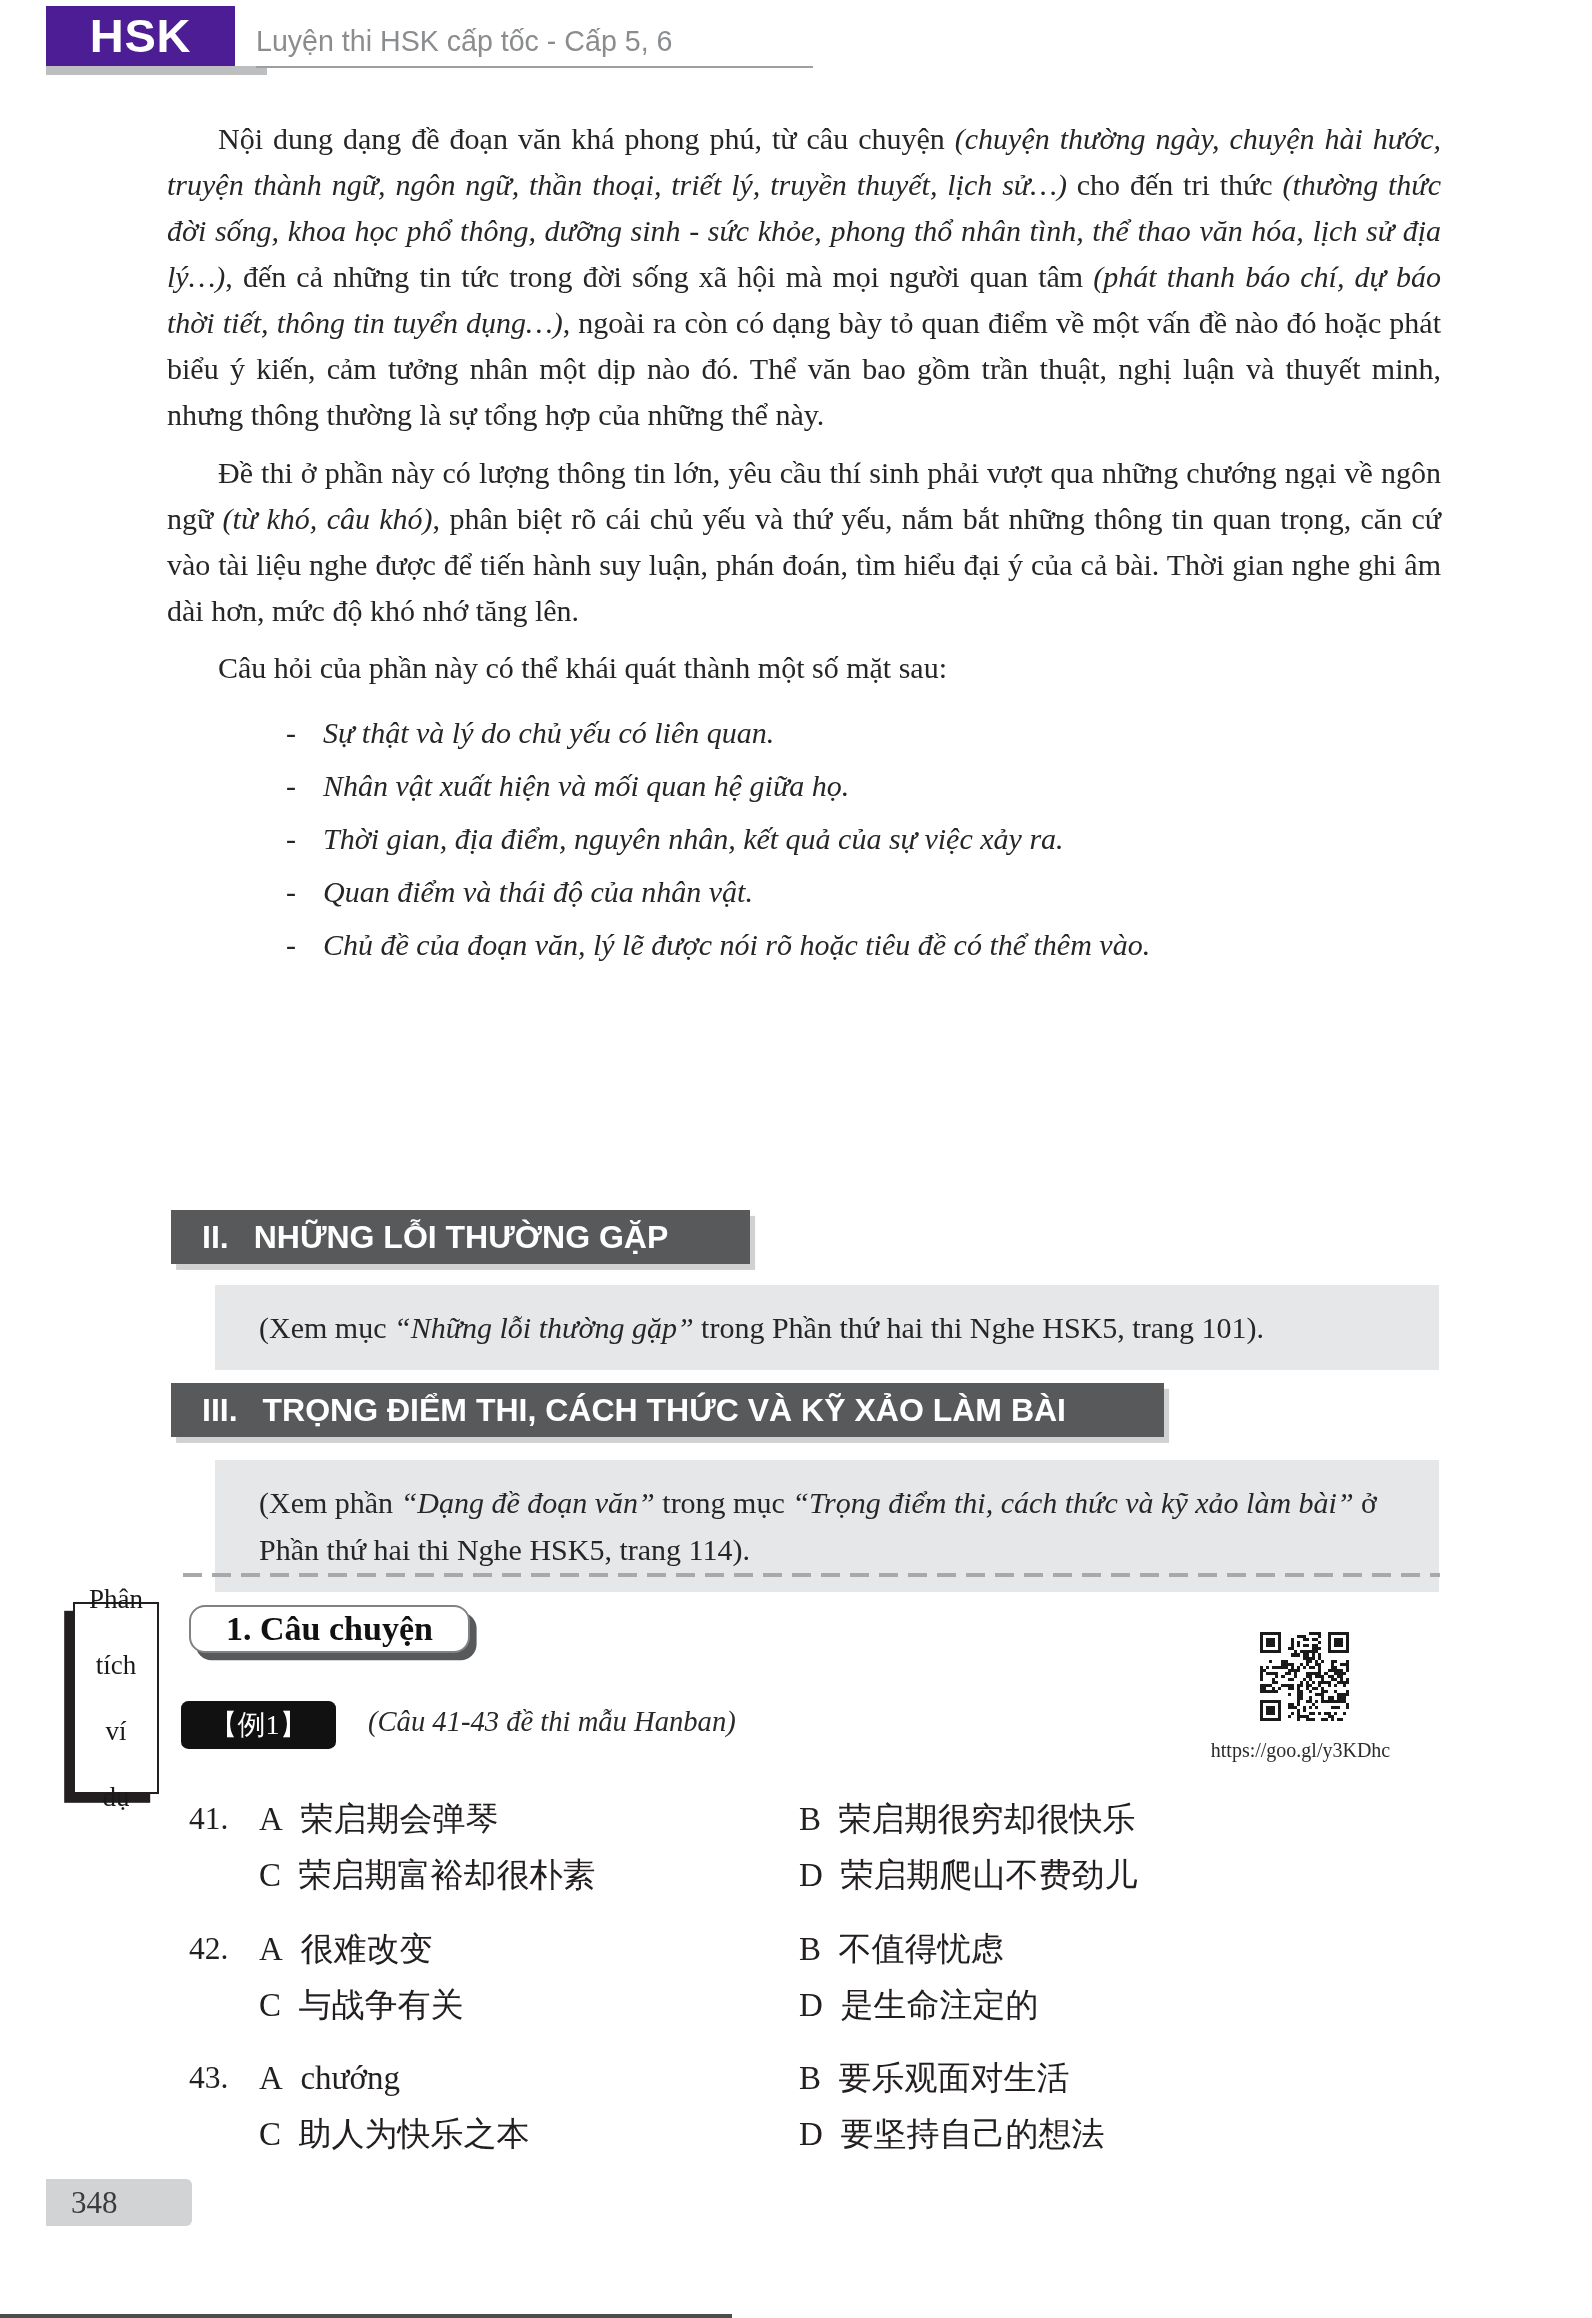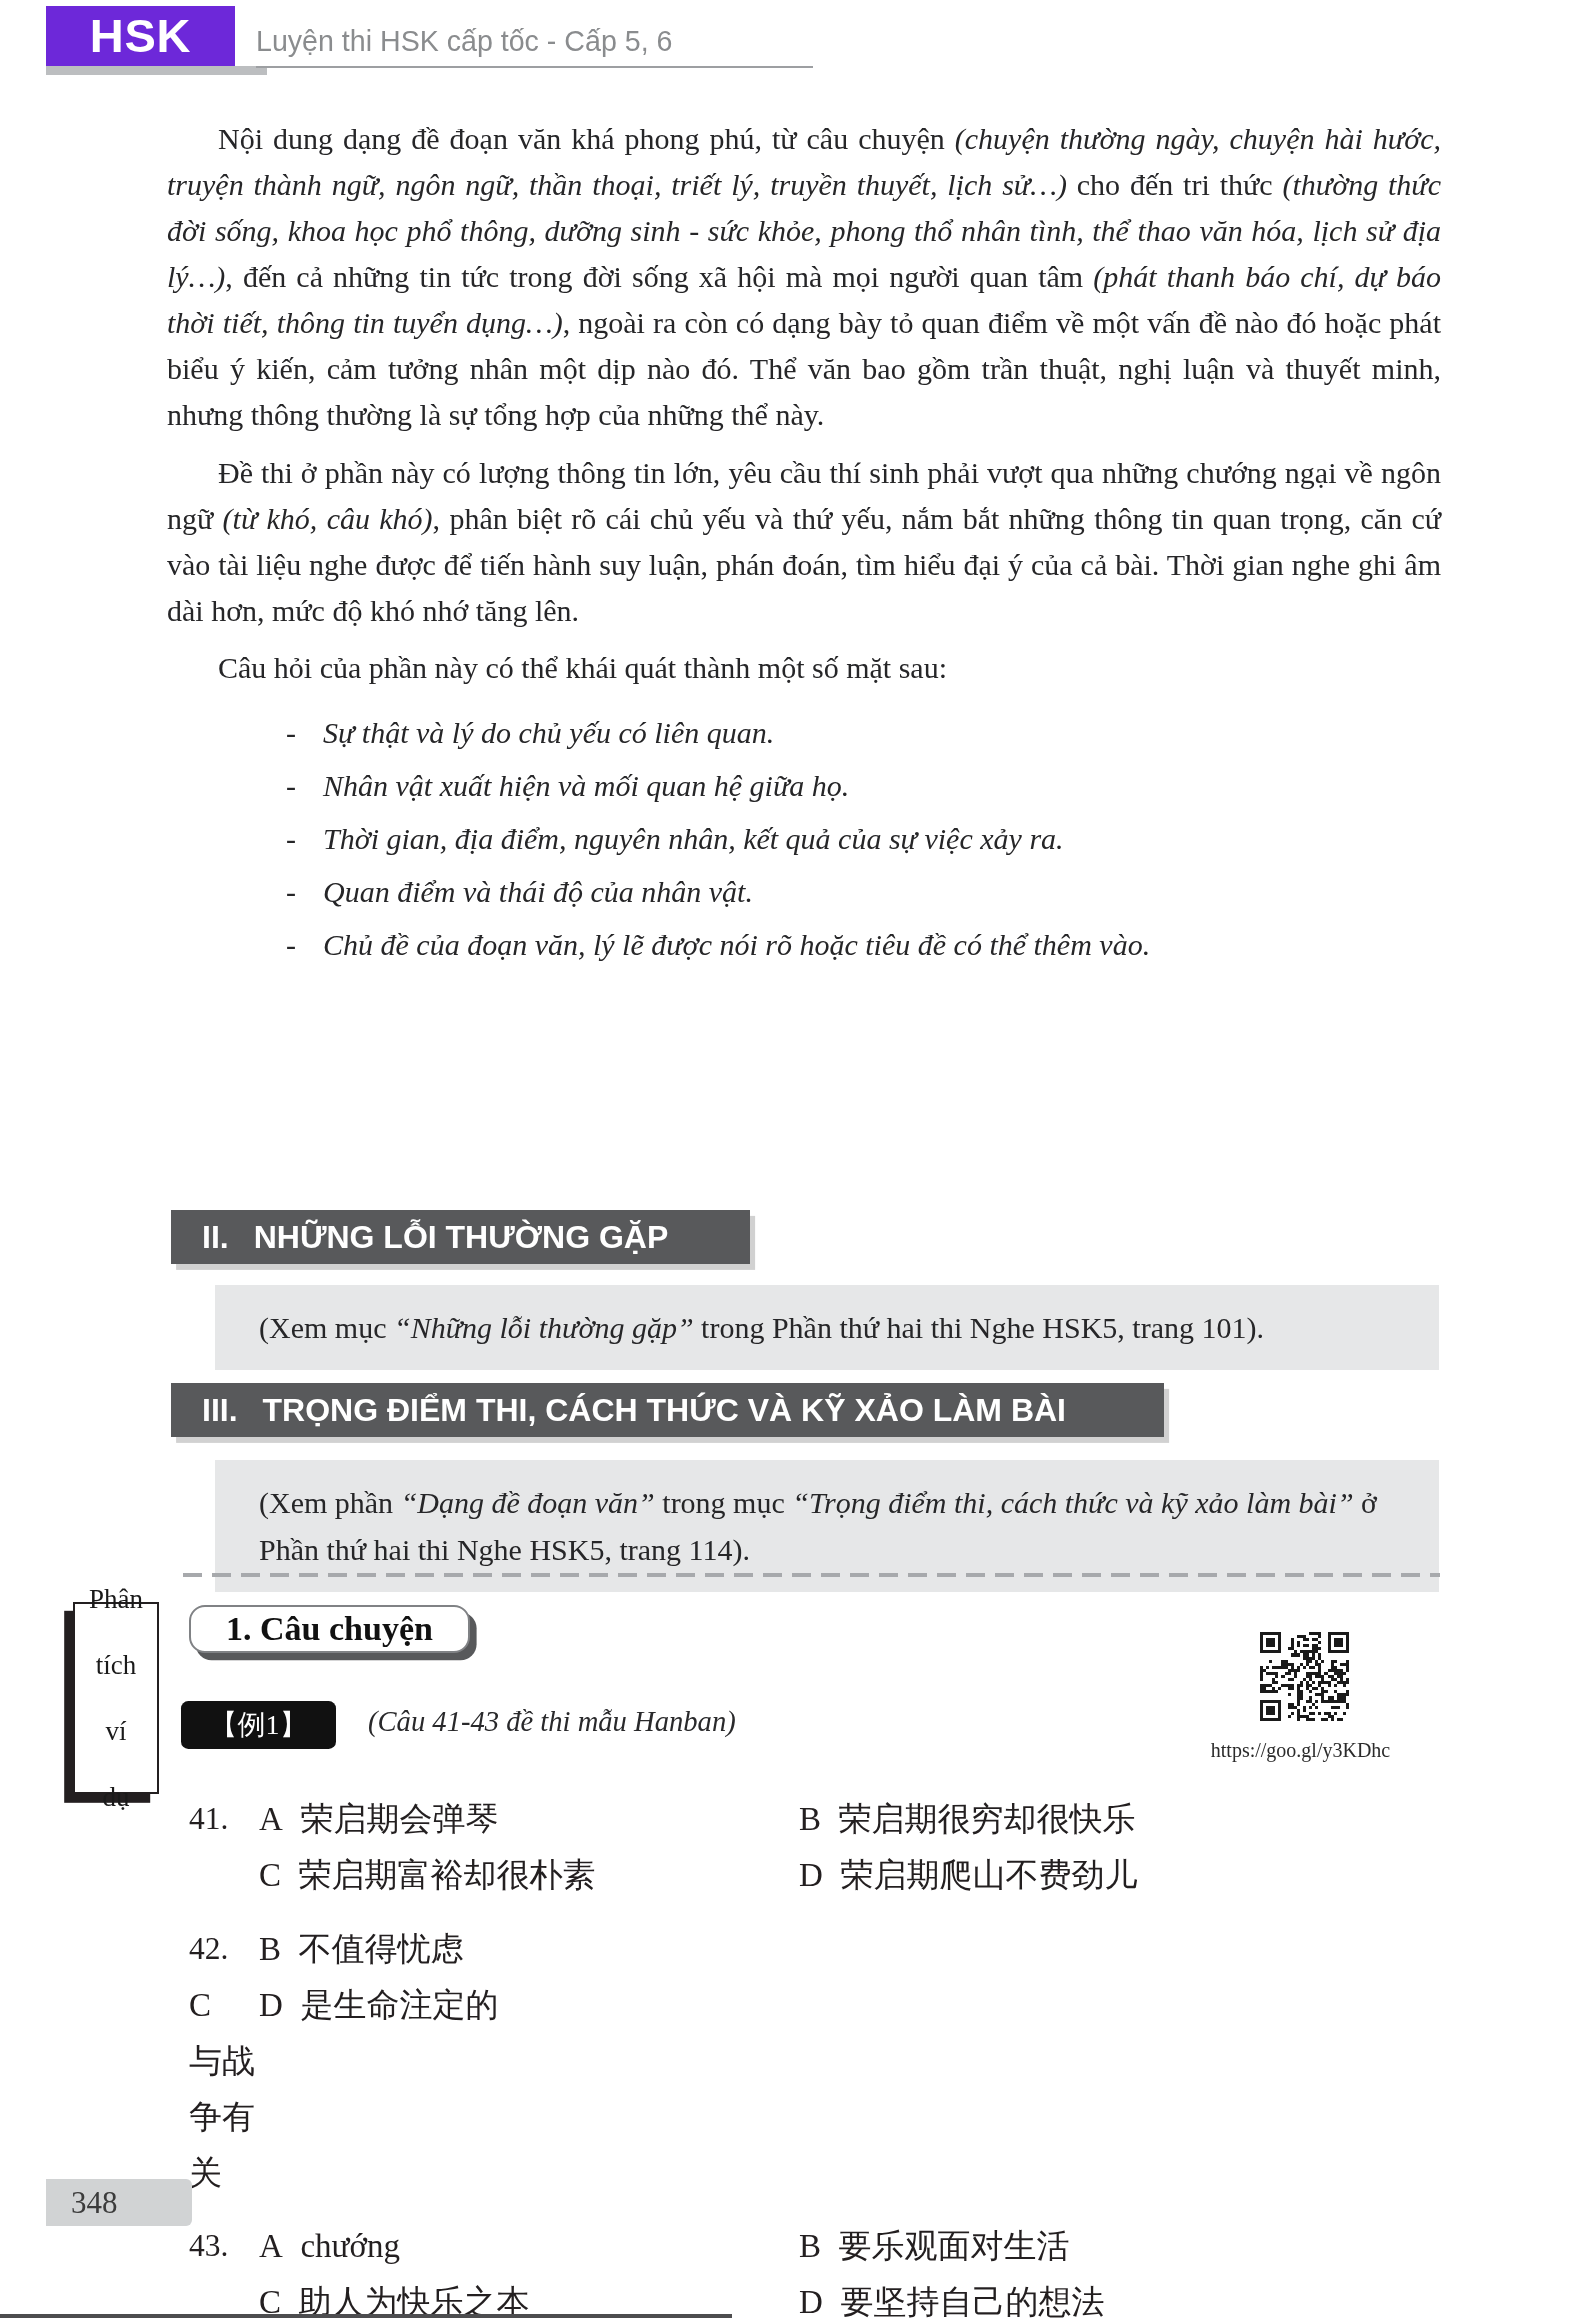--- a/index.html
+++ b/index.html
@@ -4,21 +4,21 @@
 <title>HSK Book Page</title>
 <style>
   * { margin:0; padding:0; box-sizing:border-box; }
   html,body { background:#ffffff; }
   body { width:1592px; height:2319px; position:relative; overflow:hidden;
          font-family:"Liberation Serif","DejaVu Serif",serif; color:#29292b; }
   .it { font-style:italic; }
 
   
   .logo-box { position:absolute; left:46px; top:5.9px; width:189px; height:60px;
-    background:#6d28d9; color:#ffffff;
+    background:#4c1d95; color:#ffffff;
     font-family:"Liberation Sans","DejaVu Sans",sans-serif; font-weight:bold;
     font-size:47px; display:flex; align-items:center; justify-content:center; letter-spacing:0.7px; }
   .logo-under { position:absolute; left:46px; top:66px; width:221px; height:8.8px; background:#bcbec0; }
   .header-title { position:absolute; left:256px; top:25px; font-size:28.6px; color:#8a8c8e;
     font-family:"Liberation Sans","DejaVu Sans",sans-serif; }
   .header-rule { position:absolute; left:256px; top:66px; width:557px; height:2.2px; background:#9d9fa2; }
 
   
   .content { position:absolute; left:167px; top:116px; width:1274px;
     font-size:30px; line-height:46px; text-align:justify; color:#262628; }
@@ -421,20 +421,21 @@
     <div class="qnum">41.</div>
     <div class="opt"><span class="letter">A</span><span>荣启期会弹琴</span></div>
     <div class="opt"><span class="letter">B</span><span>荣启期很穷却很快乐</span></div>
     <div class="qnum"></div>
     <div class="opt"><span class="letter">C</span><span>荣启期富裕却很朴素</span></div>
     <div class="opt"><span class="letter">D</span><span>荣启期爬山不费劲儿</span></div>
   </div>
 
   <div class="question">
     <div class="qnum">42.</div>
+    <div class="opt"><span class="letter">A</span><span>很难改变</span></div>
     <div class="opt"><span class="letter">B</span><span>不值得忧虑</span></div>
     <div class="qnum"></div>
     <div class="opt"><span class="letter">C</span><span>与战争有关</span></div>
     <div class="opt"><span class="letter">D</span><span>是生命注定的</span></div>
   </div>
 
   <div class="question">
     <div class="qnum">43.</div>
     <div class="opt"><span class="letter">A</span><span>chướng</span></div>
     <div class="opt"><span class="letter">B</span><span>要乐观面对生活</span></div>

